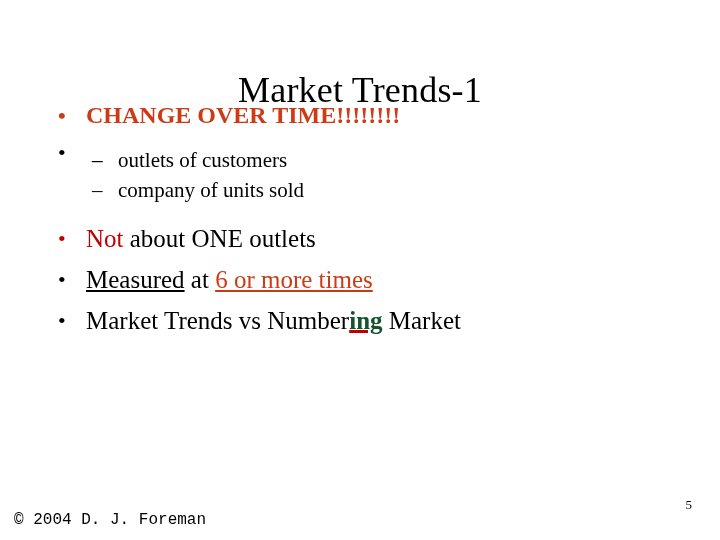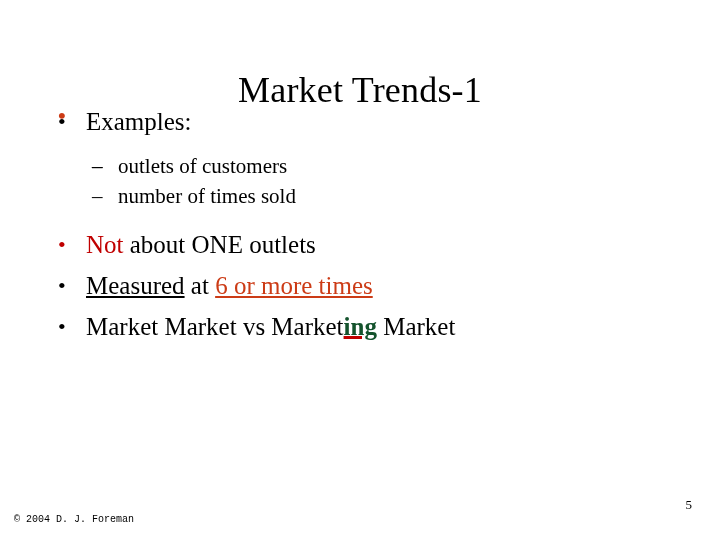--- a/index.html
+++ b/index.html
@@ -116,21 +116,21 @@
     text-decoration-color: #c00000;
     text-decoration-thickness: 3px;
     text-underline-offset: 1px;
   }
 
   
   .footer-copyright {
     position: absolute;
     left: 14px;
     bottom: 14px;
-    font-size: 10px;
+    font-size: 16px;
     line-height: 12px;
     font-family: "Liberation Mono", "DejaVu Sans Mono", monospace;
     color: #000000;
     white-space: nowrap;
   }
   .footer-pagenum {
     position: absolute;
     right: 28px;
     bottom: 28px;
     font-size: 13px;
@@ -142,60 +142,60 @@
 <body>
 
 <div class="slide">
 
   <h1 class="slide-title">Market Trends-1</h1>
 
   <div class="body-area">
 
     <div class="bullet-l1 emphasis">
       <span class="marker run-red-orange">•</span>
+      <span class="run-red-orange">CHANGE OVER TIME!!!!!!!!</span>
     </div>
 
     <div class="bullet-l1">
       <span class="marker run-black">•</span>
-      <span class="run-black">Examples:</span>
     </div>
 
     <div class="sub-group">
 
       <div class="bullet-l2">
         <span class="marker">–</span>
       </div>
 
       <div class="bullet-l2">
         <span class="marker">–</span>
         <span>outlets of customers</span>
       </div>
 
       <div class="bullet-l2">
         <span class="marker">–</span>
-        <span>number of times sold</span>
+        <span>company of units sold</span>
       </div>
 
     </div>
 
     <div class="lower-group">
 
       <div class="bullet-l1">
         <span class="marker run-crimson">•</span>
         <span class="run-crimson">Not</span><span class="run-black"> about ONE outlets</span>
       </div>
 
       <div class="bullet-l1">
         <span class="marker run-black">•</span>
         <span class="run-black u-black">Measured</span><span class="run-black"> at </span><span class="run-red-orange u-red">6 or more times</span>
       </div>
 
       <div class="bullet-l1">
         <span class="marker run-black">•</span>
-        <span class="run-black">Market Market vs Market</span><span class="run-ing">ing</span><span class="run-black"> Market</span>
+        <span class="run-black">Market Trends vs Number</span><span class="run-ing">ing</span><span class="run-black"> Market</span>
       </div>
 
     </div>
 
   </div>
 
   <div class="footer-copyright">© 2004 D. J. Foreman</div>
 
   <div class="footer-pagenum">5</div>
 

